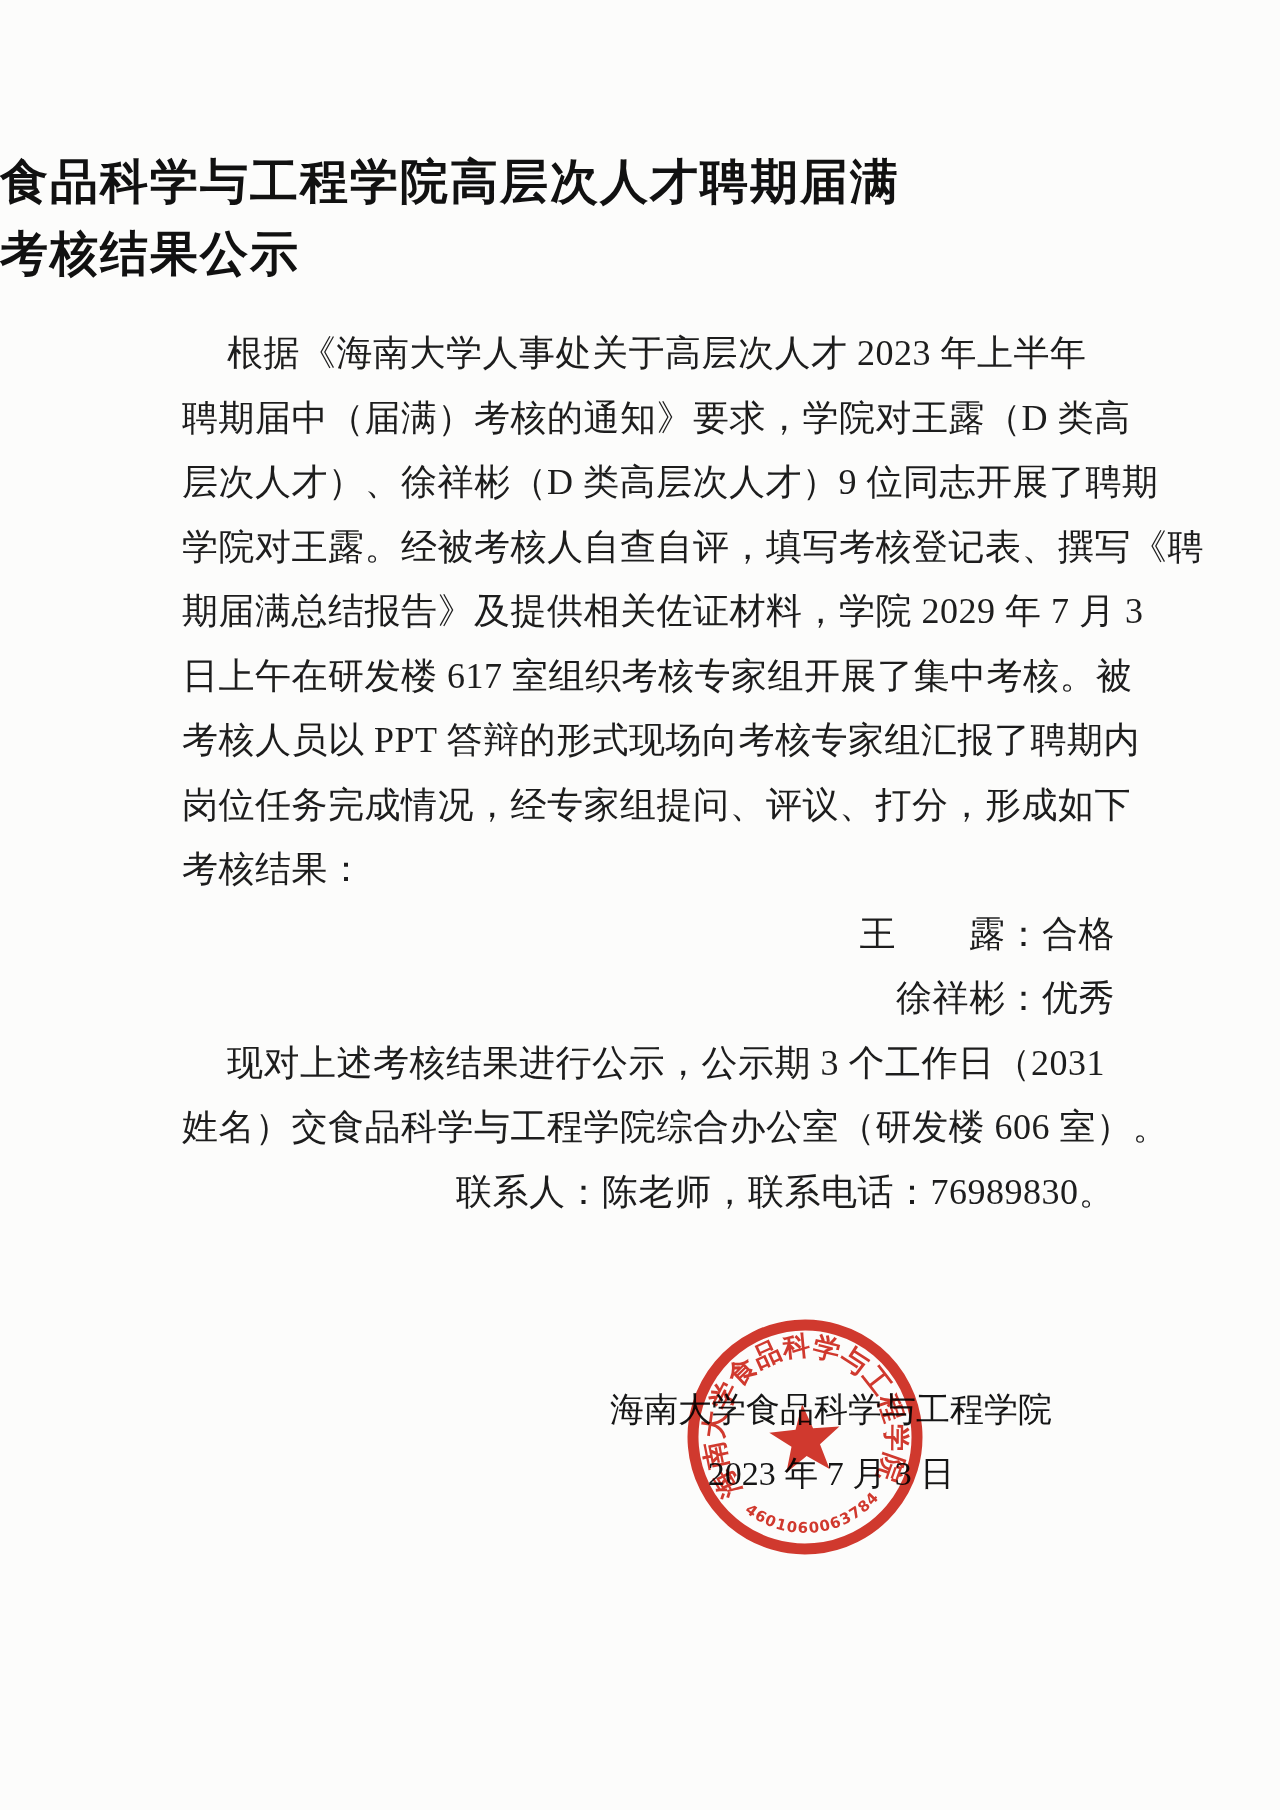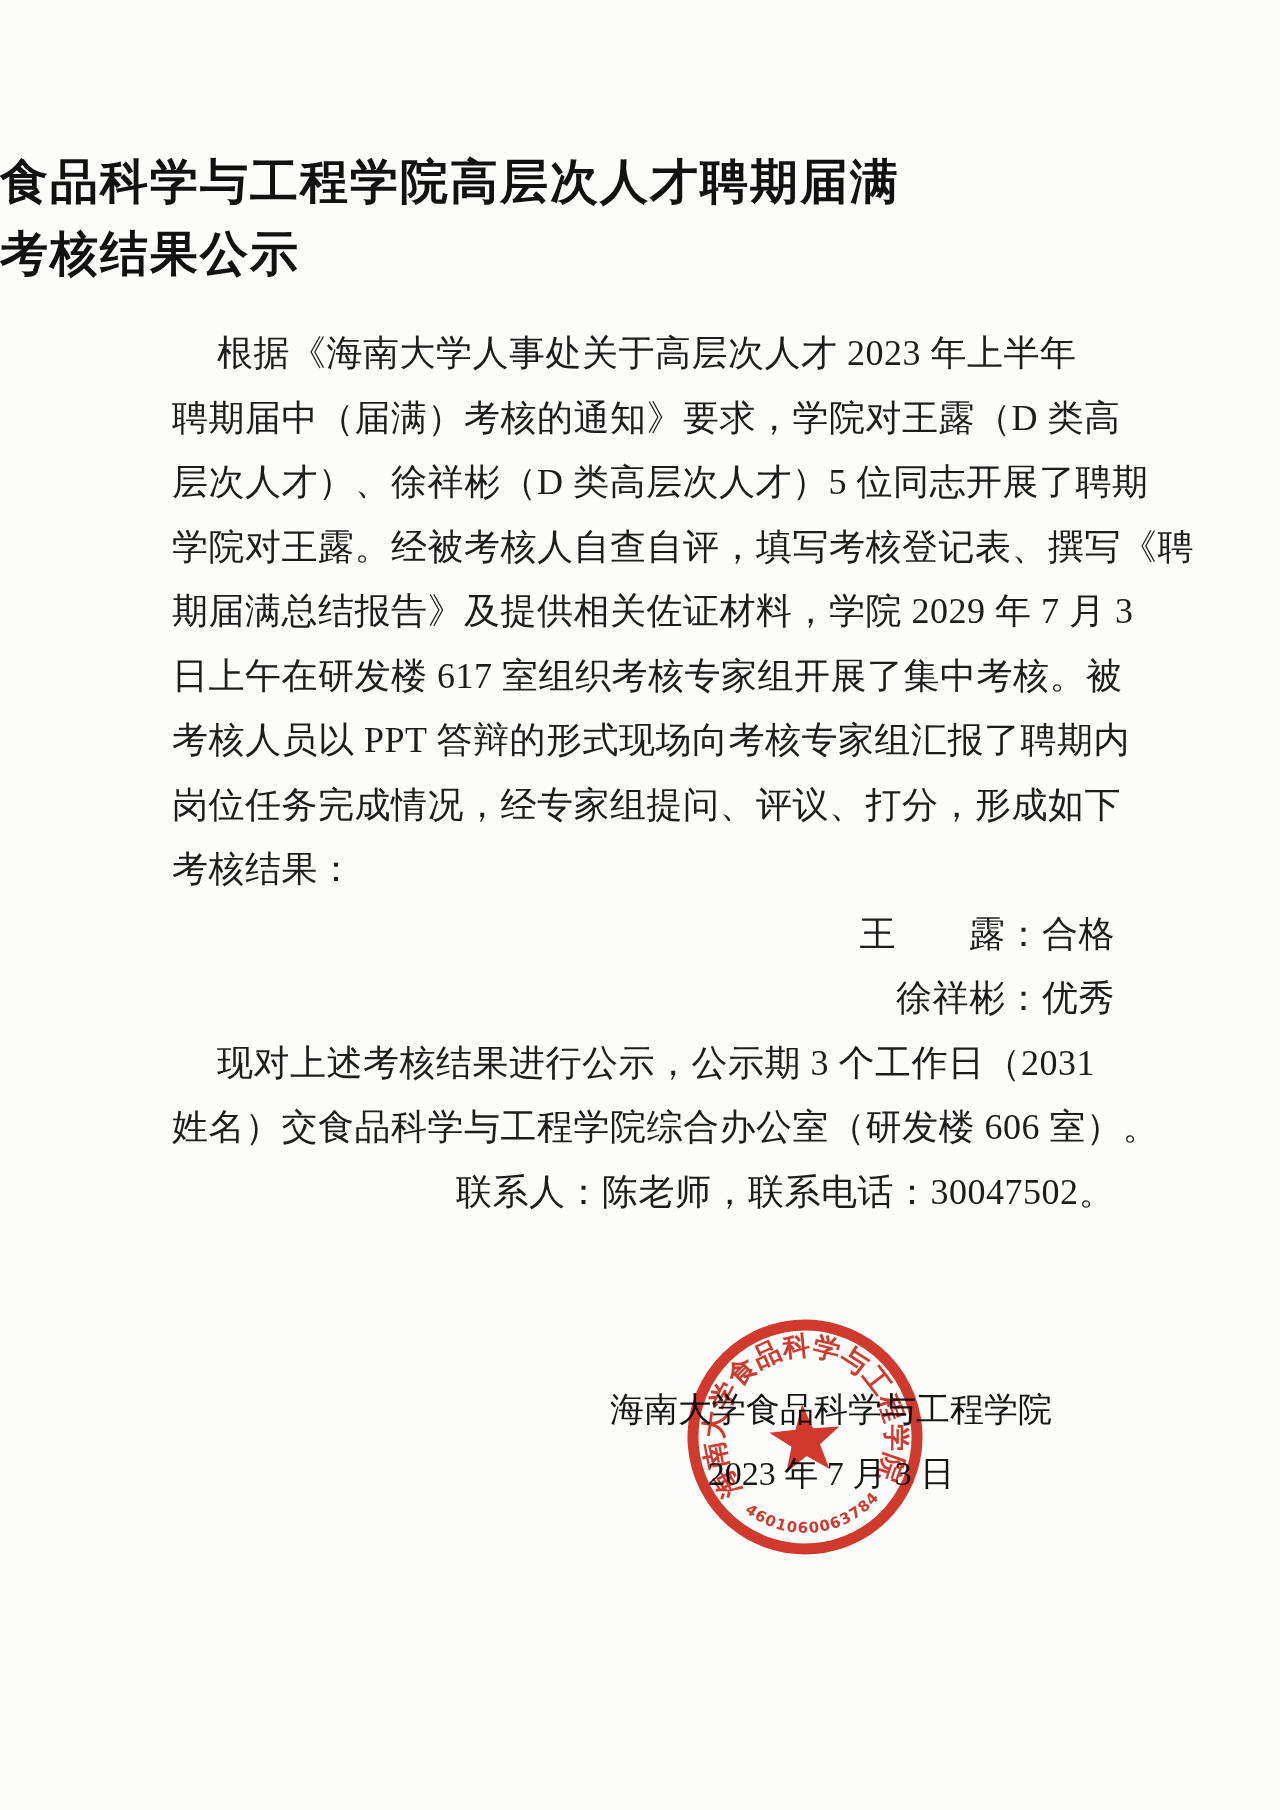--- a/index.html
+++ b/index.html
@@ -21,20 +21,21 @@
     color:#111;
   }
   .body-text{
     position:absolute;top:321px;left:172px;width:943px;
     font-size:36px;
     letter-spacing:0.5px;
   }
   .line{
     height:64.5px;line-height:64.5px;
     white-space:nowrap;
+    margin-left:10px;
   }
   .j{text-align:justify;text-align-last:justify;}
   .ind{padding-left:45px;text-align:right;}
   .pr{padding-right:42px;}
   .signature{
     position:absolute;top:1378px;left:605px;width:452px;
     text-align:center;
     font-size:34px;line-height:64px;
     white-space:nowrap;
     color:#161616;
@@ -53,35 +54,35 @@
 <div class="page">
 
   <div class="title">
     <div>食品科学与工程学院高层次人才聘期届满</div>
     <div>考核结果公示</div>
   </div>
 
   <div class="body-text">
     <div class="line ind j pr">根据《海南大学人事处关于高层次人才 2023 年上半年</div>
     <div class="line j">聘期届中（届满）考核的通知》要求，学院对王露（D 类高</div>
-    <div class="line j">层次人才）、徐祥彬（D 类高层次人才）5 位同志开展了聘期</div>
+    <div class="line j">层次人才）、徐祥彬（D 类高层次人才）9 位同志开展了聘期</div>
     <div class="line j">学院对王露。经被考核人自查自评，填写考核登记表、撰写《聘</div>
     <div class="line j">期届满总结报告》及提供相关佐证材料，学院 2029 年 7 月 3</div>
     <div class="line j">日上午在研发楼 617 室组织考核专家组开展了集中考核。被</div>
     <div class="line j">考核人员以 PPT 答辩的形式现场向考核专家组汇报了聘期内</div>
     <div class="line j">岗位任务完成情况，经专家组提问、评议、打分，形成如下</div>
     <div class="line">考核结果：</div>
 
     <div class="line ind">王　　露：合格</div>
     <div class="line ind">徐祥彬：优秀</div>
 
     <div class="line ind j pr">现对上述考核结果进行公示，公示期 3 个工作日（2031</div>
     <div class="line j">姓名）交食品科学与工程学院综合办公室（研发楼 606 室）。</div>
 
-    <div class="line ind">联系人：陈老师，联系电话：30047502。</div>
+    <div class="line ind">联系人：陈老师，联系电话：76989830。</div>
   </div>
 
   <div class="signature">
     <div>海南大学食品科学与工程学院</div>
     <div>2023 年 7 月 3 日</div>
   </div>
 
   <div class="stamp">
     <svg viewBox="0 0 236 236" xmlns="http://www.w3.org/2000/svg">
       <g transform="rotate(-5 118 118)" fill="#cf2317" stroke="none">

